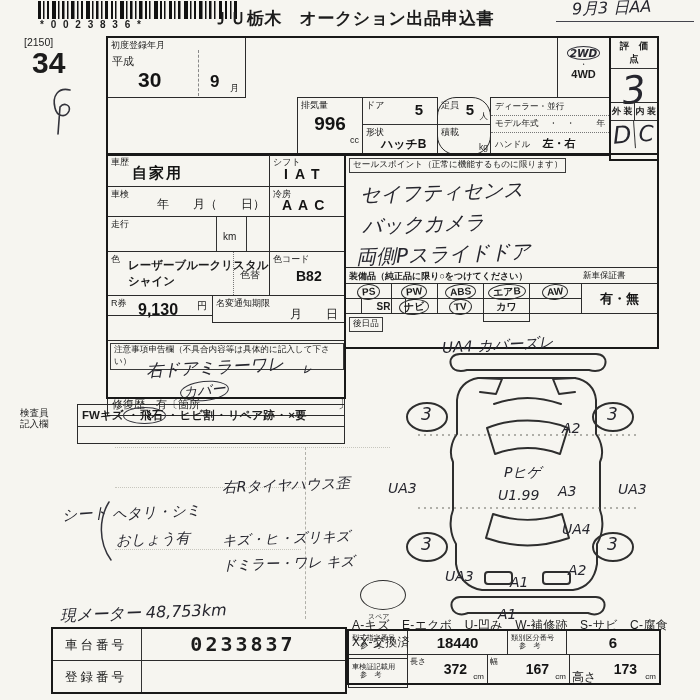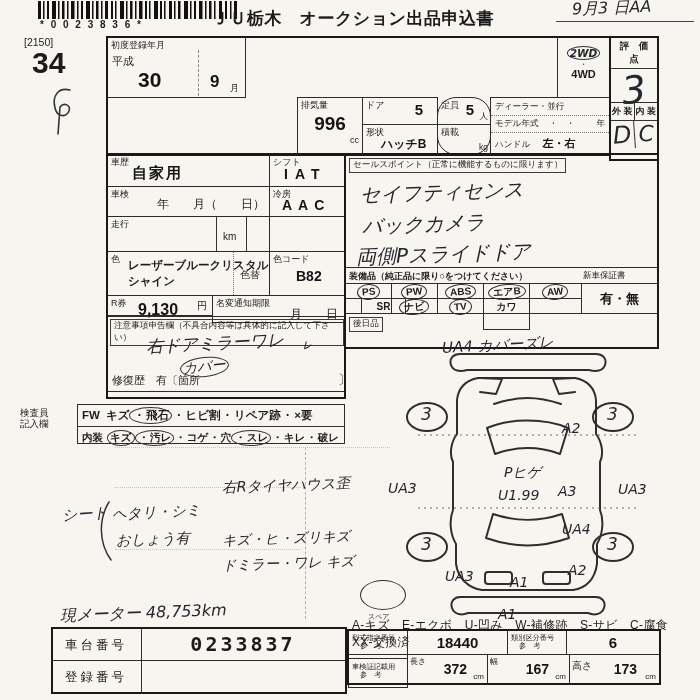--- a/index.html
+++ b/index.html
@@ -197,21 +197,21 @@
   <div class="cell" style="left:107px;top:295px;width:106px;height:21px;">
     <span class="lbl" style="position:absolute;left:3px;top:2px;">R券</span>
     <span class="pv" style="position:absolute;left:30px;top:5px;font-size:16px;">9,130</span>
     <span style="position:absolute;right:5px;bottom:2px;font-size:10px;">円</span>
   </div>
   <div class="cell" style="left:212px;top:295px;width:133px;height:28px;">
     <span class="lbl" style="position:absolute;left:3px;top:2px;">名変通知期限</span>
     <span style="position:absolute;right:6px;top:10px;font-size:12px;">月　　日</span>
   </div>
 
-  <div class="cell" style="left:107px;top:316px;width:238px;height:76px;">
+  <div class="cell" style="left:107px;top:340px;width:238px;height:76px;">
     <span class="boxedlbl" style="position:absolute;left:2px;top:2px;">注意事項申告欄（不具合内容等は具体的に記入して下さい）</span>
     <span class="hw" style="position:absolute;left:38px;top:15px;font-size:17px;transform:rotate(-3deg);">右ドアミラーワレ</span>
     <span class="hw" style="position:absolute;left:192px;top:20px;font-size:13px;">ㇾ</span>
     <span class="hw circw" style="position:absolute;left:72px;top:40px;font-size:14px;transform:rotate(-6deg);">カバー</span>
     <span style="position:absolute;left:4px;bottom:3px;font-size:11px;">
       <span>修復歴　有〔箇所</span>
       <span style="position:absolute;left:226px;top:-2px;font-size:13px;">〕</span>
     </span>
   </div>
   <div class="outline" style="left:106px;top:153px;width:240px;height:246px;"></div>
@@ -228,41 +228,38 @@
     <span style="position:absolute;left:237px;top:2px;font-size:8.5px;">新車保証書</span>
   </div>
   <div class="eqcell" style="left:345px;top:283px;width:47px;height:16px;"><span class="circ" style="font-size:10px;">PS</span></div>
   <div class="eqcell" style="left:391px;top:283px;width:47px;height:16px;"><span class="circ" style="font-size:10px;">PW</span></div>
   <div class="eqcell" style="left:437px;top:283px;width:47px;height:16px;"><span class="circ" style="font-size:10px;">ABS</span></div>
   <div class="eqcell" style="left:483px;top:283px;width:47px;height:16px;"><span class="circ" style="font-size:10px;">エアB</span></div>
   <div class="eqcell" style="left:529px;top:283px;width:53px;height:16px;"><span class="circ" style="font-size:10px;">AW</span></div>
   <div class="eqcell" style="left:345px;top:298px;width:45px;height:16px;margin-left:16px;"><span class="nocirc" style="font-size:10px;">SR</span></div>
   <div class="eqcell" style="left:391px;top:298px;width:47px;height:16px;"><span class="circ" style="font-size:10px;">ナビ</span></div>
   <div class="eqcell" style="left:437px;top:298px;width:47px;height:16px;"><span class="circ" style="font-size:10px;">TV</span></div>
-  <div class="eqcell" style="left:483px;top:298px;width:47px;height:32px;"><span class="nocirc" style="font-size:10px;">カワ</span></div>
+  <div class="eqcell" style="left:483px;top:298px;width:47px;height:24px;"><span class="nocirc" style="font-size:10px;">カワ</span></div>
   <div class="eqcell" style="left:529px;top:298px;width:53px;height:16px;"><span class="nocirc" style="font-size:10px;"></span></div>
   <div class="eqcell" style="left:581px;top:283px;width:77px;height:31px;line-height:29px;">
     <span class="pv" style="font-size:13px;">有・無</span>
   </div>
 
   <div class="cell" style="left:345px;top:313px;width:313px;height:35px;">
     <span class="boxedlbl" style="position:absolute;left:3px;top:3px;">後日品</span>
   </div>
   <div class="outline" style="left:344px;top:153px;width:315px;height:196px;"></div>
 
   <div class="abs" style="left:20px;top:407px;font-size:9.5px;line-height:11px;">
     <div>検査員</div>
     <div>記入欄</div>
   </div>
   <div class="cell" style="left:77px;top:404px;width:268px;height:40px;">
     <div style="height:19px;border-bottom:1px solid #333;font-size:11.5px;font-weight:bold;padding:2px 0 0 4px;white-space:nowrap;">
-      <span style="margin-right:6px;">FW</span><span class="insp-item">キズ</span><span class="insp-item circw">飛石</span><span class="insp-item">ヒビ割</span><span class="insp-item">リペア跡</span><span class="insp-item">×要</span>
-    </div>
-    <div style="height:19px;font-size:10.5px;font-weight:bold;padding:3px 0 0 4px;white-space:nowrap;">
-      <span style="margin-right:4px;">内装</span><span class="insp-item circw">キズ</span><span class="insp-item circw">汚レ</span><span class="insp-item">コゲ</span><span class="insp-item">穴</span><span class="insp-item circw">スレ</span><span class="insp-item">キレ</span><span class="insp-item">破レ</span>
+      <span style="">FW</span><span class="insp-item">キズ</span><span class="insp-item circw">飛石</span><span class="insp-item">ヒビ割</span><span class="insp-item">リペア跡</span><span class="insp-item">×要</span>
     </div>
   </div>
 
   <div class="dashv" style="left:305px;top:447px;height:172px;"></div>
   <div class="dashh" style="left:115px;top:447px;width:275px;"></div>
   <div class="dashh" style="left:115px;top:487px;width:186px;"></div>
   <div class="dashh" style="left:115px;top:549px;width:186px;"></div>
 
   <span class="abs hw" style="left:222px;top:476px;font-size:14.5px;transform:rotate(-2deg);">右Rタイヤハウス歪</span>
   <span class="abs hw" style="left:62px;top:505px;font-size:15px;transform:rotate(-4deg);">シート</span>
@@ -370,19 +367,19 @@
     <span class="lbl" style="position:absolute;left:2px;top:2px;font-size:8px;">長さ</span>
     <span class="pv" style="position:absolute;right:20px;top:6px;font-size:14px;">372</span>
     <span style="position:absolute;right:3px;bottom:2px;font-size:8px;">cm</span>
   </div>
   <div class="cell" style="left:487px;top:654px;width:83px;height:30px;">
     <span class="lbl" style="position:absolute;left:2px;top:2px;font-size:8px;">幅</span>
     <span class="pv" style="position:absolute;right:20px;top:6px;font-size:14px;">167</span>
     <span style="position:absolute;right:3px;bottom:2px;font-size:8px;">cm</span>
   </div>
   <div class="cell" style="left:569px;top:654px;width:91px;height:30px;">
-    <span class="lbl" style="position:absolute;left:2px;top:5px;font-size:10px;">高さ</span>
+    <span class="lbl" style="position:absolute;left:2px;top:16px;font-size:12px;">高さ</span>
     <span class="pv" style="position:absolute;right:22px;top:6px;font-size:14px;">173</span>
     <span style="position:absolute;right:3px;bottom:2px;font-size:8px;">cm</span>
   </div>
   <div class="outline" style="left:347px;top:629px;width:314px;height:56px;border-width:2px;"></div>
 
 </div>
 
 </body></html>

